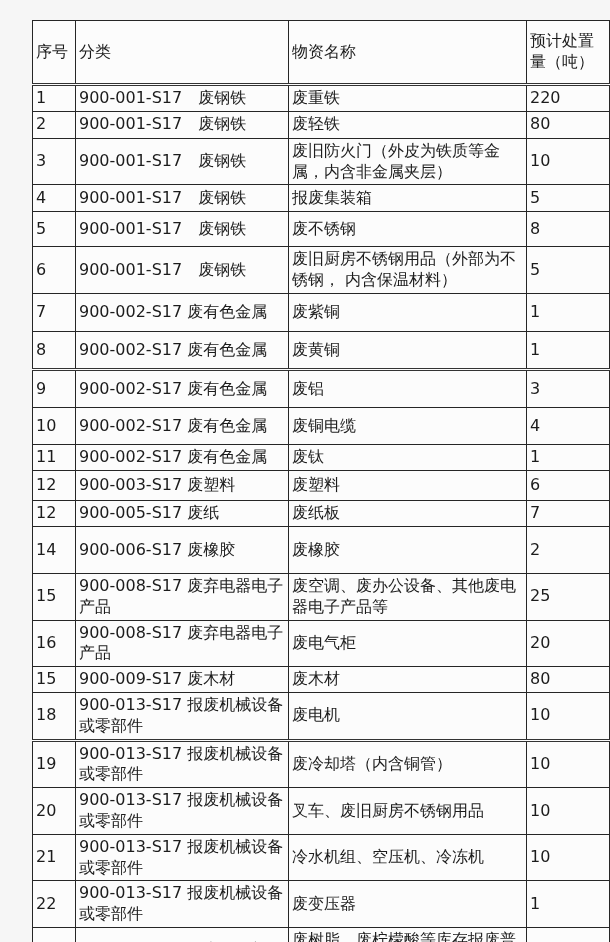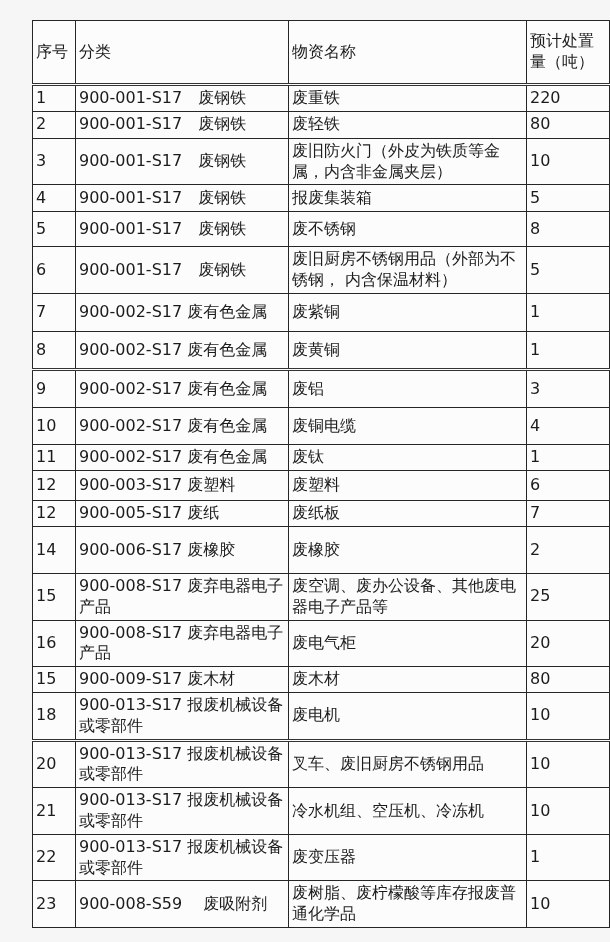--- a/index.html
+++ b/index.html
@@ -165,20 +165,26 @@
           <td>900-009-S17 废木材</td>
           <td>废木材</td>
           <td>80</td>
         </tr>
         <tr class="thick-bottom" style="height: 35px;">
           <td>18</td>
           <td>900-013-S17 报废机械设备或零部件</td>
           <td>废电机</td>
           <td>10</td>
         </tr>
+        <tr style="height: 43px;">
+          <td>19</td>
+          <td>900-013-S17 报废机械设备或零部件</td>
+          <td>废冷却塔（内含铜管）</td>
+          <td>10</td>
+        </tr>
         <tr style="height: 41px;">
           <td>20</td>
           <td>900-013-S17 报废机械设备或零部件</td>
           <td>叉车、废旧厨房不锈钢用品</td>
           <td>10</td>
         </tr>
         <tr style="height: 41px;">
           <td>21</td>
           <td>900-013-S17 报废机械设备或零部件</td>
           <td>冷水机组、空压机、冷冻机</td>

